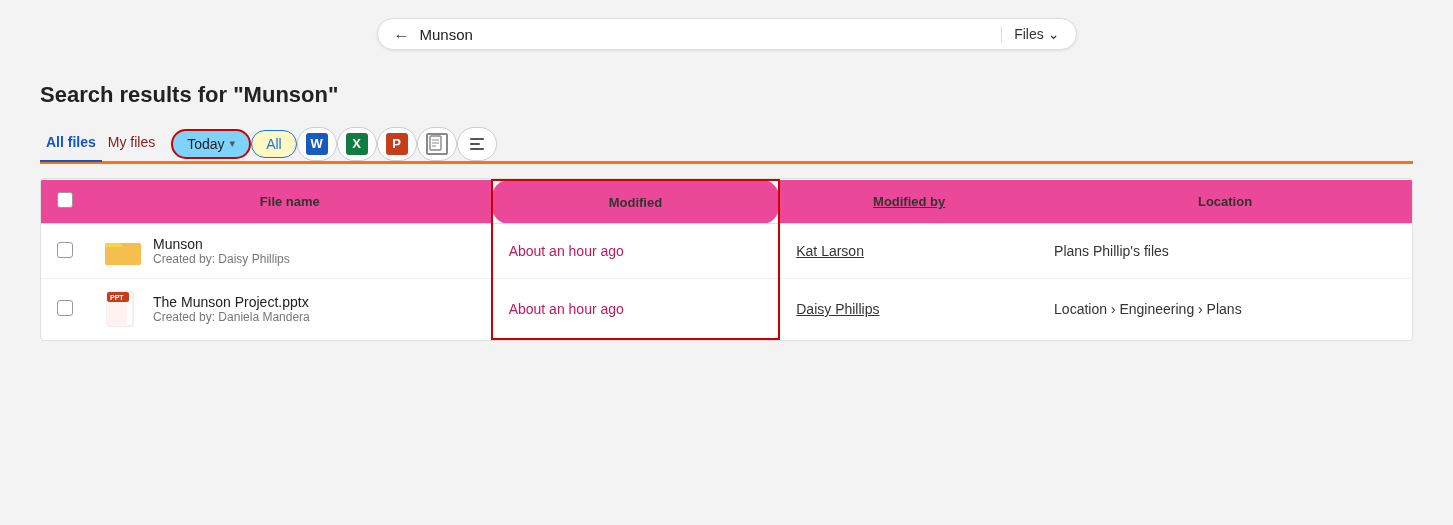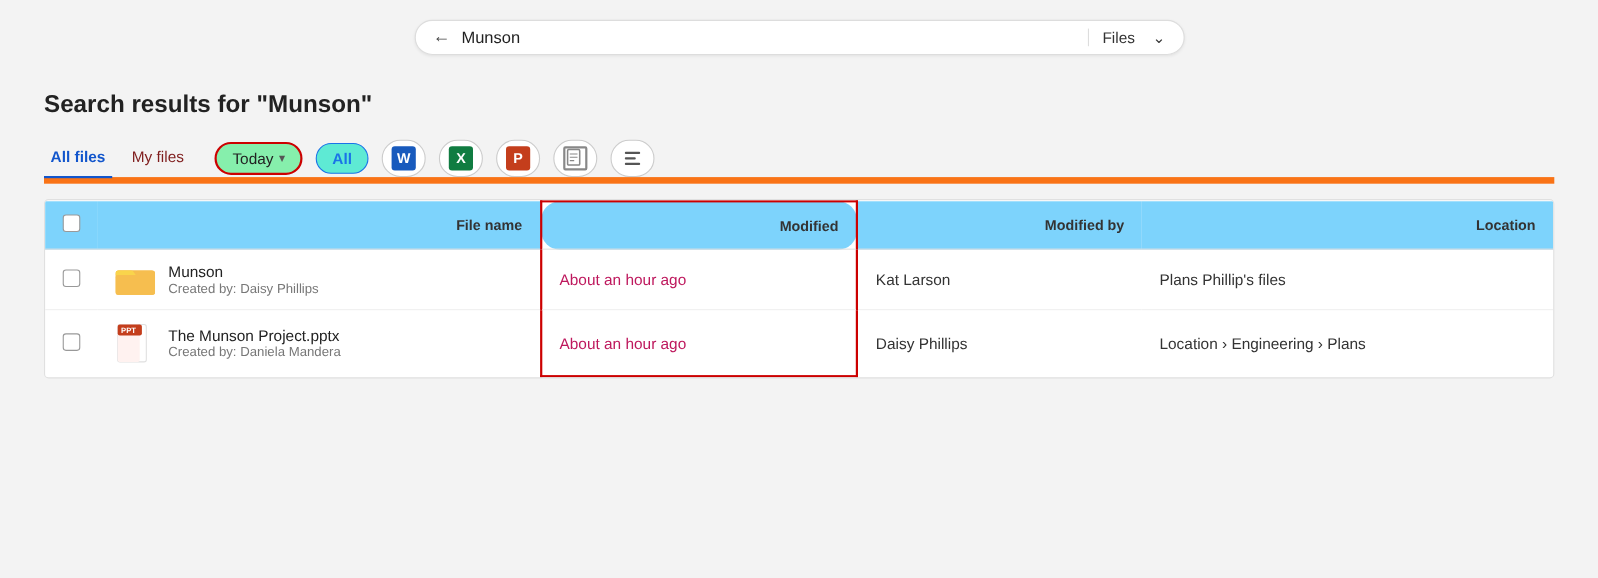--- a/index.html
+++ b/index.html
@@ -41,21 +41,21 @@
       outline: none;
       font-size: 15px;
       flex: 1;
       color: #222;
       background: transparent;
     }
 
     .search-filter {
       display: flex;
       align-items: center;
-      gap: 16px;
+      gap: 4px;
       font-size: 14px;
       color: #333;
       cursor: pointer;
       border-left: 1px solid #ddd;
       padding-left: 12px;
       margin-left: 8px;
     }
 
     .main-content {
       padding: 22px 40px 20px 40px;
@@ -64,23 +64,22 @@
     .page-heading {
       font-size: 22px;
       font-weight: 700;
       color: #222;
       margin-bottom: 18px;
     }
 
     .tabs-row {
       display: flex;
       align-items: center;
-      gap: 12px;
       margin-bottom: 0;
-      border-bottom: 6px solid #f97316;
+      border-bottom: 3px solid #f97316;
       padding-bottom: 0;
     }
 
     .tab {
       font-size: 14px;
       color: #7f1d1d;
       padding: 8px 6px 10px 6px;
       cursor: pointer;
       border-bottom: 2px solid transparent;
       margin-bottom: -1px;
@@ -96,41 +95,41 @@
     .filter-btn {
       display: flex;
       align-items: center;
       gap: 5px;
       border: 2px solid #c00;
       border-radius: 20px;
       padding: 5px 14px;
       font-size: 14px;
       font-weight: 500;
       color: #222;
-      background: #86efac;
+      background: #7dd3fc;
       cursor: pointer;
       margin-left: 10px;
     }
 
     .filter-btn .chevron {
       font-size: 11px;
       color: #555;
     }
 
     .filter-pill {
       display: flex;
       align-items: center;
       border: 1.5px solid #1a73e8;
       border-radius: 20px;
       padding: 5px 14px;
       font-size: 14px;
       color: #1a73e8;
-      background: #5eead4;
-      cursor: pointer;
-      font-weight: 700;
+      background: #fef9c3;
+      cursor: pointer;
+      font-weight: 400;
     }
 
     .icon-pill {
       display: flex;
       align-items: center;
       justify-content: center;
       border: 1.5px solid #ccc;
       border-radius: 20px;
       width: 40px;
       height: 34px;
@@ -225,22 +224,22 @@
 
     .results-table thead tr {
       border-bottom: 1px solid #e0e0e0;
     }
 
     .results-table thead th {
       padding: 12px 16px;
       font-size: 13px;
       font-weight: 600;
       color: #333;
-      text-align: right;
-      background: #7dd3fc;
+      text-align: center;
+      background: #ec4899;
     }
 
     .results-table thead th.col-modified {
       border: 2.5px solid #c00;
     }
 
     .results-table tbody tr {
       border-bottom: 1px solid #f0f0f0;
     }
 
@@ -273,20 +272,21 @@
       min-width: 280px;
     }
 
     .col-modified {
       min-width: 200px;
       border-radius: 17px;
     }
 
     .col-modified-by {
       min-width: 180px;
+      text-decoration: underline;
     }
 
     .col-location {
       min-width: 260px;
     }
 
     .file-info {
       display: flex;
       align-items: center;
       gap: 12px;

